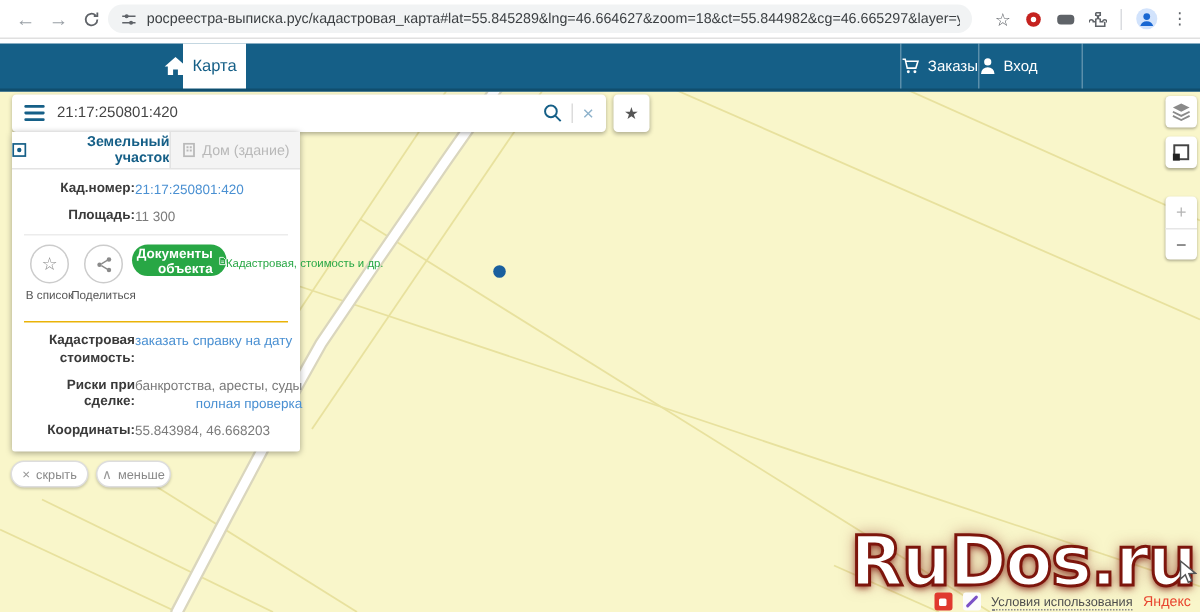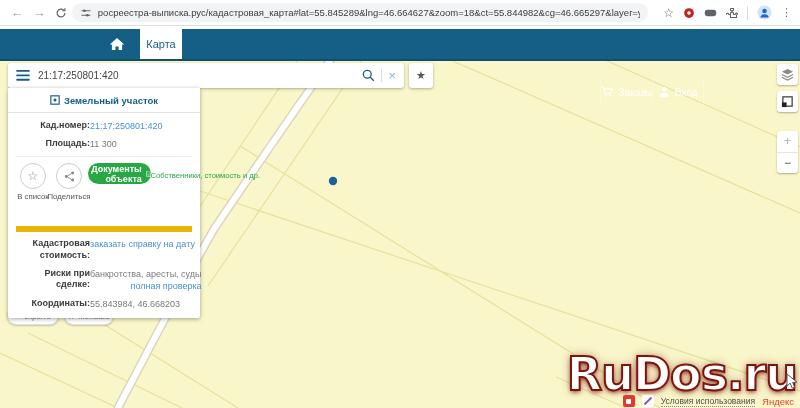--- a/index.html
+++ b/index.html
@@ -13,24 +13,24 @@
   .addr{position:absolute;left:72px;top:3px;width:576px;height:19px;background:#f1f3f4;border-radius:10px;display:flex;align-items:center;padding:0 8px;box-sizing:border-box;overflow:hidden;}
   .addr .url{font-size:9.5px;color:#3c4043;white-space:nowrap;overflow:hidden;margin-left:6px;}
   .tb-right{position:absolute;right:0;top:0;height:25px;display:flex;align-items:center;gap:9px;padding-right:8px;}
   .tb-star{color:#5f6368;font-size:12px;}
   .tb-div{width:1px;height:14px;background:#dadce0;}
   .kebab{color:#5f6368;font-size:11px;letter-spacing:0;}
 
   
   .site-header{position:absolute;left:0;top:29px;width:800px;height:30px;background:#155f87;border-bottom:2px solid #104e6e;z-index:5;}
   .home-btn{position:absolute;left:102px;top:0;width:30px;height:30px;display:flex;align-items:center;justify-content:center;}
-  .tab-map{position:absolute;left:140px;top:0;width:42px;height:30px;background:#fff;color:#155f87;font-size:11px;display:flex;align-items:center;justify-content:center;}
-  .hdr-block{position:absolute;top:0;height:30px;display:flex;align-items:center;justify-content:center;gap:5px;color:#fff;font-size:10px;border-left:1px solid rgba(255,255,255,.3);box-sizing:border-box;margin-top:48px;}
+  .tab-map{position:absolute;left:122px;top:0;width:42px;height:30px;background:#fff;color:#155f87;font-size:11px;display:flex;align-items:center;justify-content:center;}
+  .hdr-block{position:absolute;top:0;height:30px;display:flex;align-items:center;justify-content:flex-start;gap:5px;color:#fff;font-size:10px;border-left:1px solid rgba(255,255,255,.3);box-sizing:border-box;}
   .hdr-orders{left:600px;width:52px;}
-  .hdr-login{left:652px;width:52px;border-right:1px solid rgba(255,255,255,.3);}
+  .hdr-login{left:652px;width:70px;border-right:1px solid rgba(255,255,255,.3);}
 
   
   .map{position:absolute;left:0;top:61px;width:800px;height:347px;background:#f9f6ca;z-index:0;}
   .map svg{position:absolute;left:0;top:0;}
 
   
   .search-wrap{position:absolute;left:8px;top:63px;z-index:4;display:flex;gap:5px;}
   .search-bar{width:396px;height:25px;background:#fff;border-radius:3px;box-shadow:0 1px 3px rgba(0,0,0,.3);display:flex;align-items:center;padding:0 8px;box-sizing:border-box;}
   .search-value{font-size:10px;color:#444;margin-left:8px;flex:1;}
   .search-right{display:flex;align-items:center;gap:6px;}
@@ -41,21 +41,21 @@
   
   .panel{position:absolute;left:8px;top:88px;width:192px;background:#fff;border-radius:2px;box-shadow:0 1px 4px rgba(0,0,0,.35);z-index:4;text-align:right;}
   .tabs{display:flex;height:24px;border-bottom:1px solid #e3e3e3;}
   .tab-land{flex:1.22;display:flex;align-items:center;justify-content:center;gap:4px;color:#155f87;font-size:9.5px;font-weight:bold;background:#fff;}
   .tab-house{flex:1;display:flex;align-items:center;justify-content:center;gap:4px;color:#b9b9b9;font-size:9.5px;background:#f4f4f4;border-left:1px solid #e3e3e3;}
   .pbody{padding:7px 8px 6px 8px;}
   .frow{display:flex;margin-bottom:6px;}
   .flabel{width:74px;flex:0 0 auto;font-size:9px;font-weight:bold;color:#3a3a3a;line-height:1.3;}
   .fval{font-size:9px;color:#7a7a7a;line-height:1.35;}
   .flink{font-size:9px;color:#4a90d2;line-height:1.35;white-space:nowrap;}
-  .sec{border-top:6px solid #eab308;padding-top:6px;margin-top:20px;}
+  .sec{border-top:1px solid #eab308;padding-top:6px;margin-top:8px;}
   .actions{display:flex;align-items:flex-start;border-top:1px solid #ececec;padding:6px 0 5px 0;}
   .act-col{width:38px;display:flex;flex-direction:column;align-items:center;}
   .circle-btn{width:24px;height:24px;border:1px solid #ccc;border-radius:50%;display:flex;align-items:center;justify-content:center;color:#8a8a8a;font-size:12px;background:#fff;}
   .act-label{font-size:7.8px;color:#555;margin-top:3px;white-space:nowrap;}
   .docs-col{margin-left:auto;width:104px;display:flex;align-items:center;}
   .docs-btn{width:104px;height:21px;background:#28a745;border-radius:11px;color:#fff;font-size:9px;font-weight:bold;display:flex;align-items:center;justify-content:center;gap:4px;box-sizing:border-box;}
   .docs-sub{font-size:7.6px;color:#28a745;margin-top:3px;white-space:nowrap;}
 
   
   .pill{position:absolute;top:307px;height:18px;background:#fff;border:1px solid #ddd;border-radius:9px;box-shadow:0 1px 2px rgba(0,0,0,.2);display:flex;align-items:center;justify-content:center;gap:4px;font-size:8.5px;color:#888;z-index:3;box-sizing:border-box;}
@@ -199,20 +199,30 @@
 
   <div class="panel">
     <div class="tabs">
       <div class="tab-land">
         <svg width="10" height="10" viewBox="0 0 12 12">
             <rect x="1" y="1" width="10" height="10" fill="none" stroke="#155f87" stroke-width="1.4"></rect>
             <circle cx="6" cy="6" r="1.8" fill="#155f87"></circle>
           </svg>
         <span>Земельный участок</span>
       </div>
+      <div class="tab-house">
+        <svg width="10" height="10" viewBox="0 0 12 12">
+            <rect x="2" y="1" width="8" height="10" fill="none" stroke="#b9b9b9" stroke-width="1.4"></rect>
+            <rect x="4" y="3" width="1.6" height="1.6" fill="#b9b9b9"></rect>
+            <rect x="6.6" y="3" width="1.6" height="1.6" fill="#b9b9b9"></rect>
+            <rect x="4" y="5.6" width="1.6" height="1.6" fill="#b9b9b9"></rect>
+            <rect x="6.6" y="5.6" width="1.6" height="1.6" fill="#b9b9b9"></rect>
+          </svg>
+        <span>Дом (здание)</span>
+      </div>
     </div>
 
     <div class="pbody">
       <div class="frow">
         <span class="flabel">Кад.номер:</span>
         <span class="flink">21:17:250801:420</span>
       </div>
       <div class="frow">
         <span class="flabel">Площадь:</span>
         <span class="fval">11 300</span>
@@ -237,21 +247,21 @@
         </div>
         <div class="docs-col">
           <div class="docs-btn">
             <span>Документы объекта</span>
             <svg width="8" height="10" viewBox="0 0 10 12">
                 <path d="M1 1h5l3 3v7H1z" fill="none" stroke="#fff" stroke-width="1.2"></path>
                 <line x1="3" y1="6" x2="7" y2="6" stroke="#fff" stroke-width="1"></line>
                 <line x1="3" y1="8.2" x2="7" y2="8.2" stroke="#fff" stroke-width="1"></line>
               </svg>
           </div>
-          <span class="docs-sub">Собственники, стоимость и др.</span>
+          <span class="docs-sub">Кадастровая, стоимость и др.</span>
         </div>
       </div>
 
       <div class="sec">
         <div class="frow">
           <span class="flabel">Кадастровая стоимость:</span>
           <span class="flink">заказать справку на дату</span>
         </div>
         <div class="frow">
           <span class="flabel">Риски при сделке:</span>

